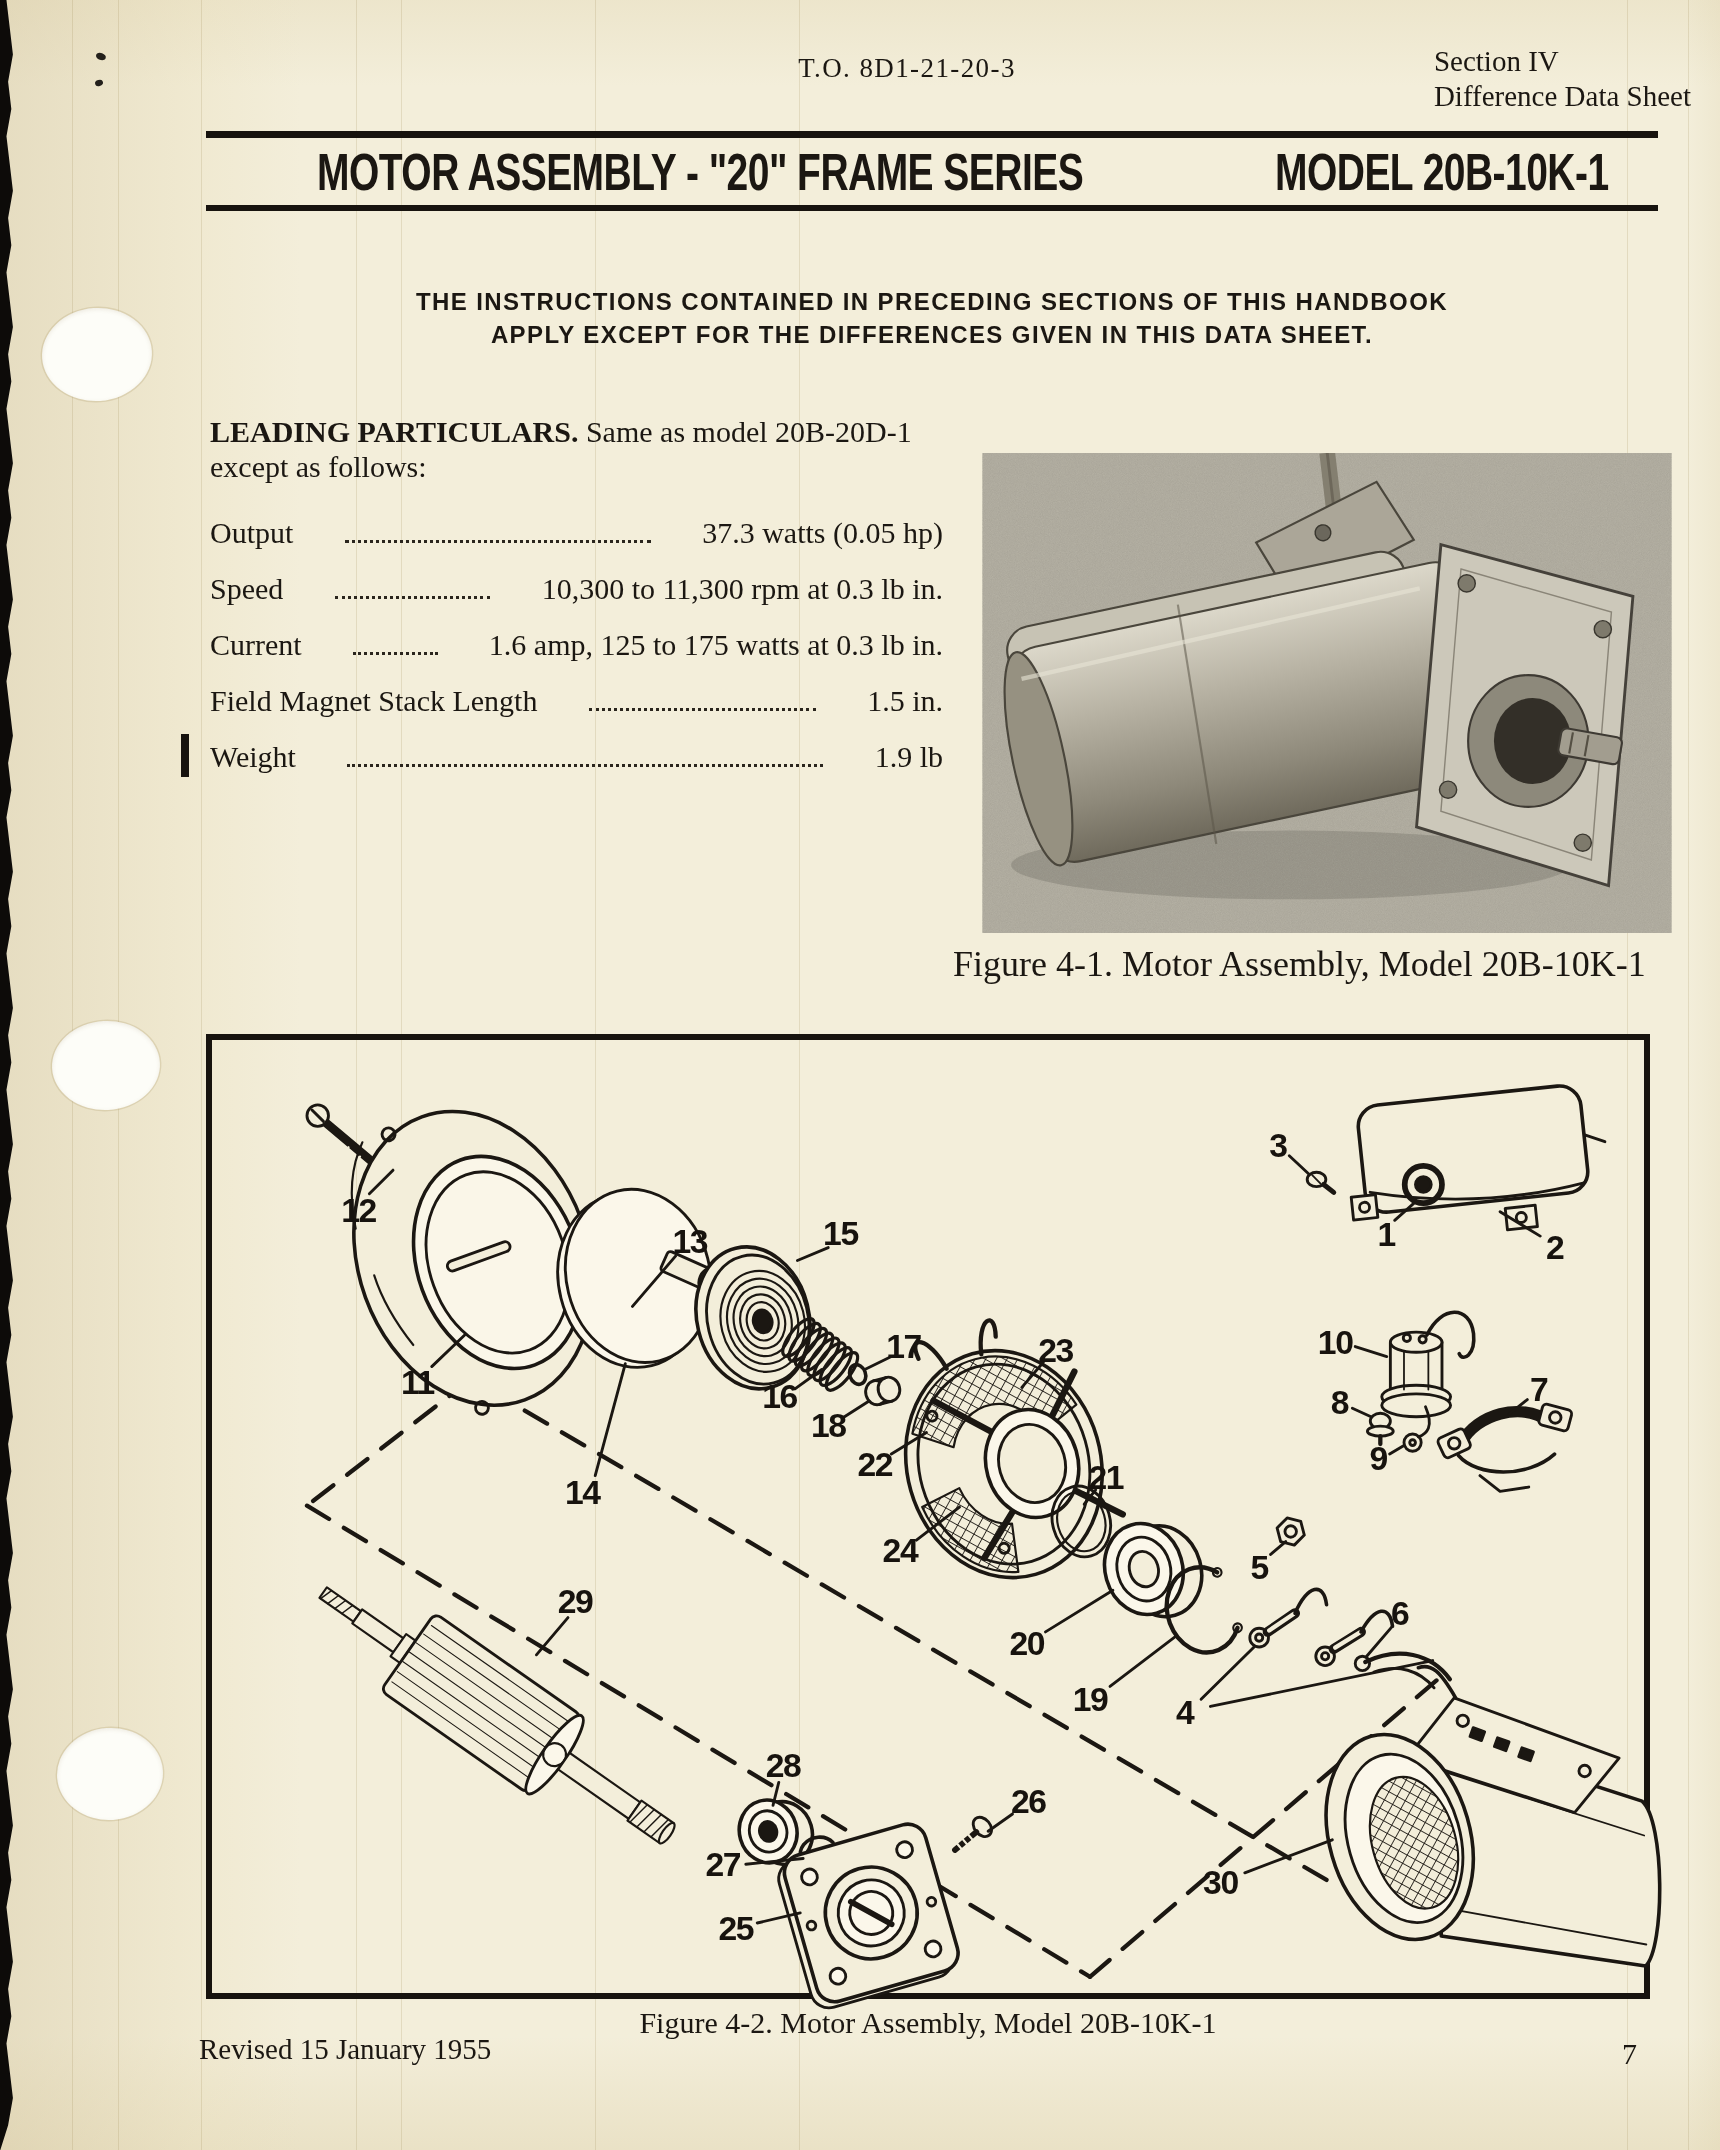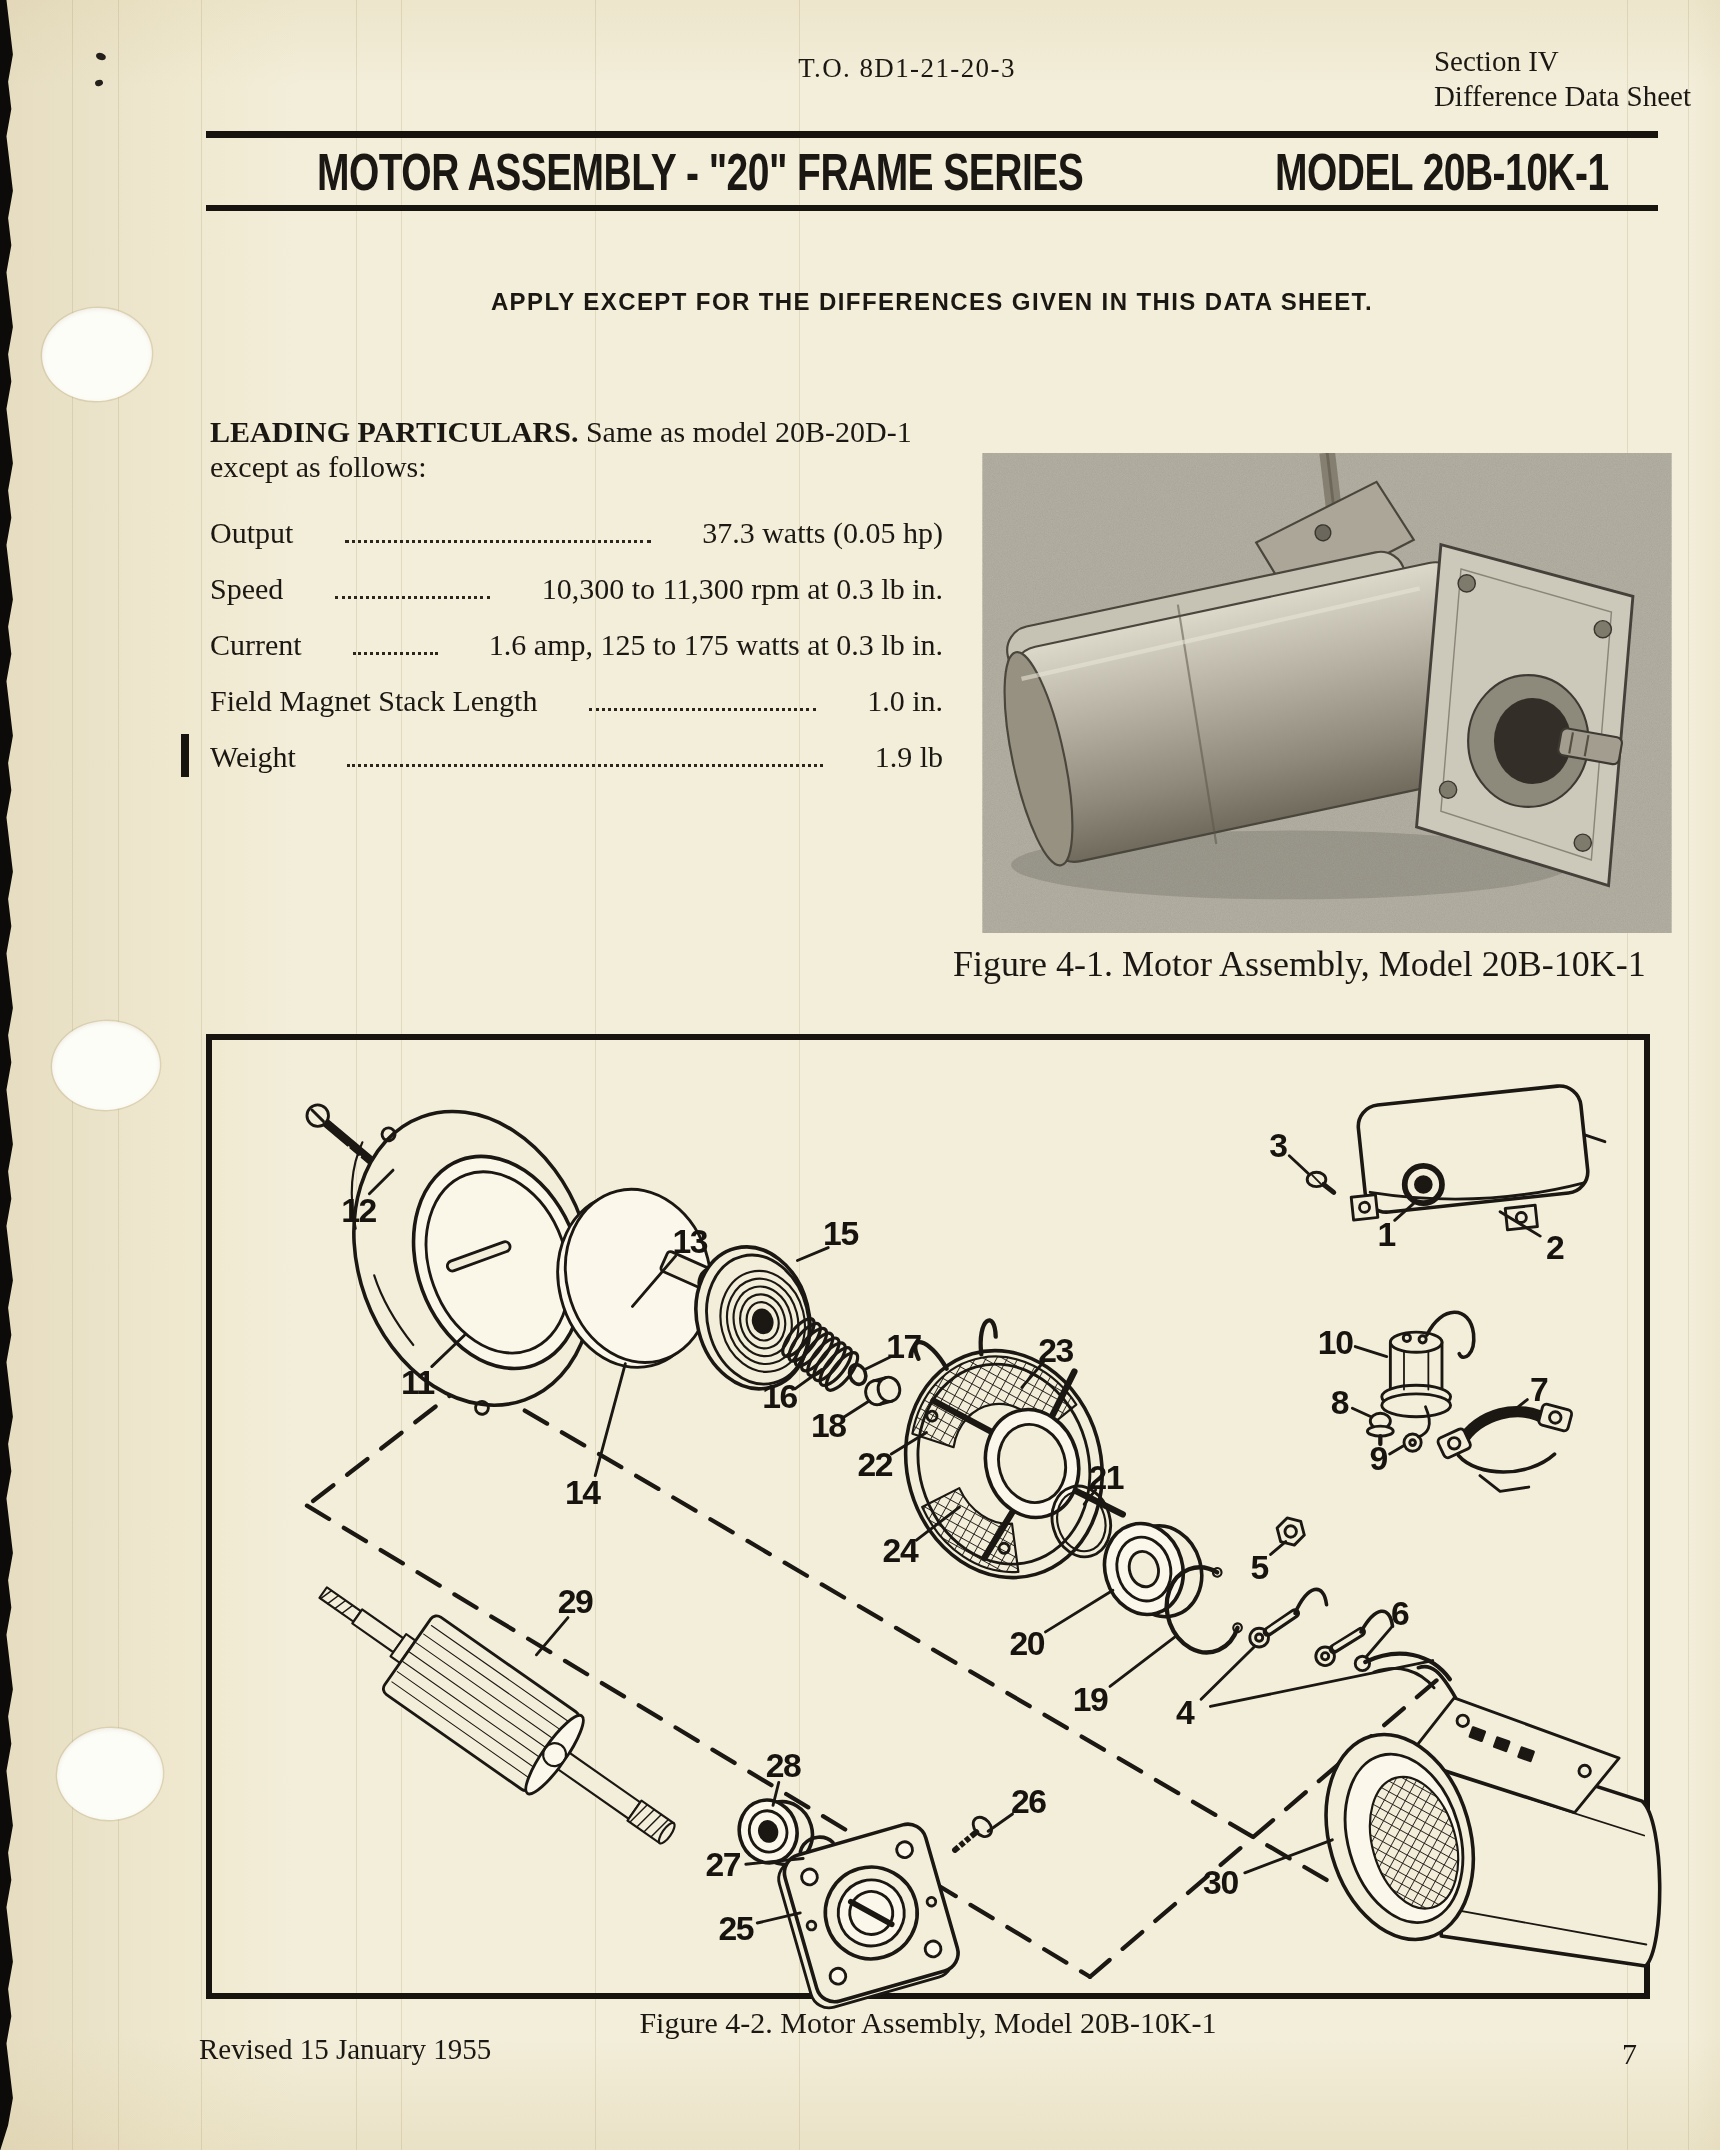--- a/index.html
+++ b/index.html
@@ -76,20 +76,21 @@
   <div class="titlebar">
     <div class="rule" style="top:0;height:6.5px;"></div>
     <div class="titles">
       <span class="btitle l">MOTOR ASSEMBLY - "20" FRAME SERIES</span>
       <span class="btitle r">MODEL 20B-10K-1</span>
     </div>
     <div class="rule" style="top:74px;height:5.7px;"></div>
   </div>
 
   <div class="notice">
+    <div>THE INSTRUCTIONS CONTAINED IN PRECEDING SECTIONS OF THIS HANDBOOK</div>
     <div>APPLY EXCEPT FOR THE DIFFERENCES GIVEN IN THIS DATA SHEET.</div>
   </div>
 
   <div class="partic">
     <div class="h2">
       <div><b>LEADING PARTICULARS.</b><span>  Same as model 20B-20D-1</span></div>
       <div>except as follows:</div>
     </div>
     <div id="prow-container">
         <div class="prow">
@@ -103,21 +104,21 @@
           <span>10,300 to 11,300 rpm at 0.3 lb in.</span>
         </div>
         <div class="prow">
           <span>Current</span>
           <span class="leader"></span>
           <span>1.6 amp, 125 to 175 watts at 0.3 lb in.</span>
         </div>
         <div class="prow">
           <span>Field Magnet Stack Length</span>
           <span class="leader"></span>
-          <span>1.0 in.</span>
+          <span>1.5 in.</span>
         </div>
         <div class="prow">
           <span>Weight</span>
           <span class="leader"></span>
           <span>1.9 lb</span>
         </div>
       </div>
   </div>
   <div class="chbar"></div>
 

